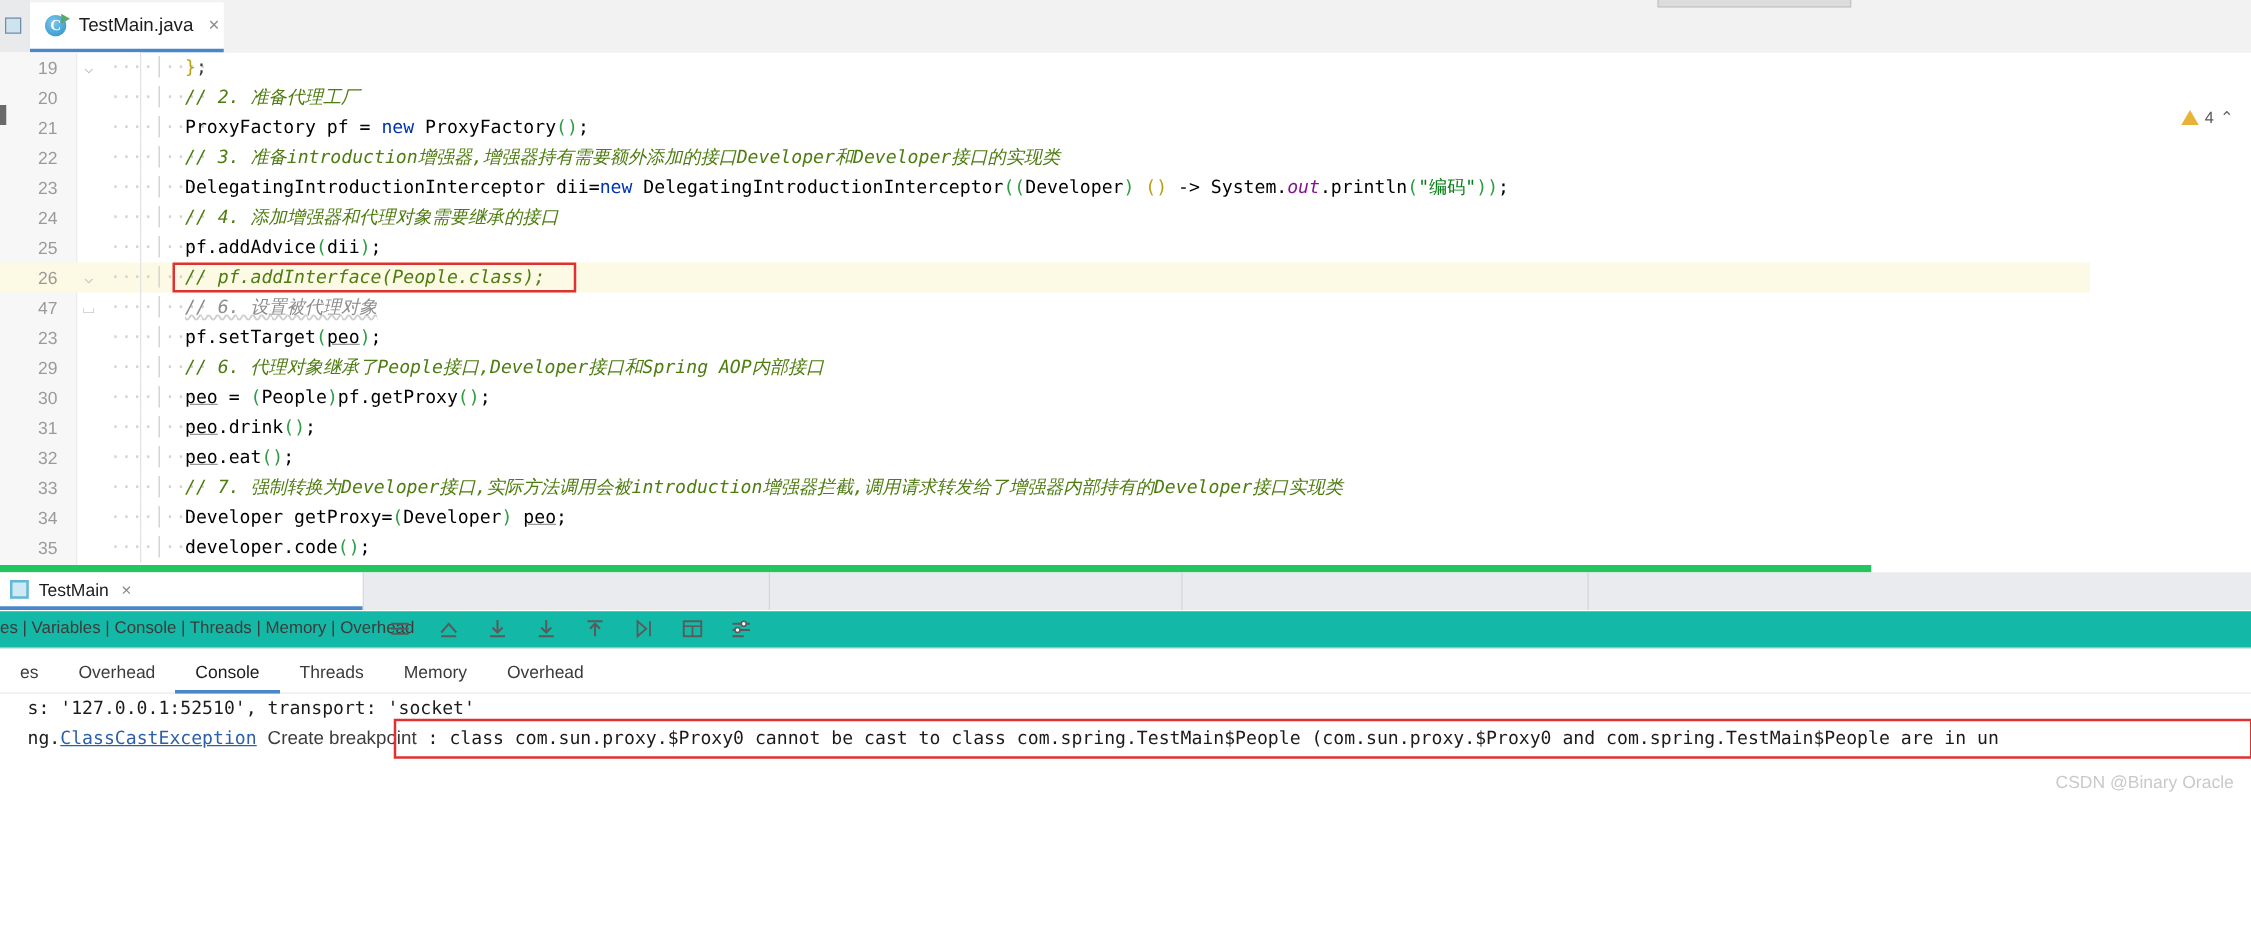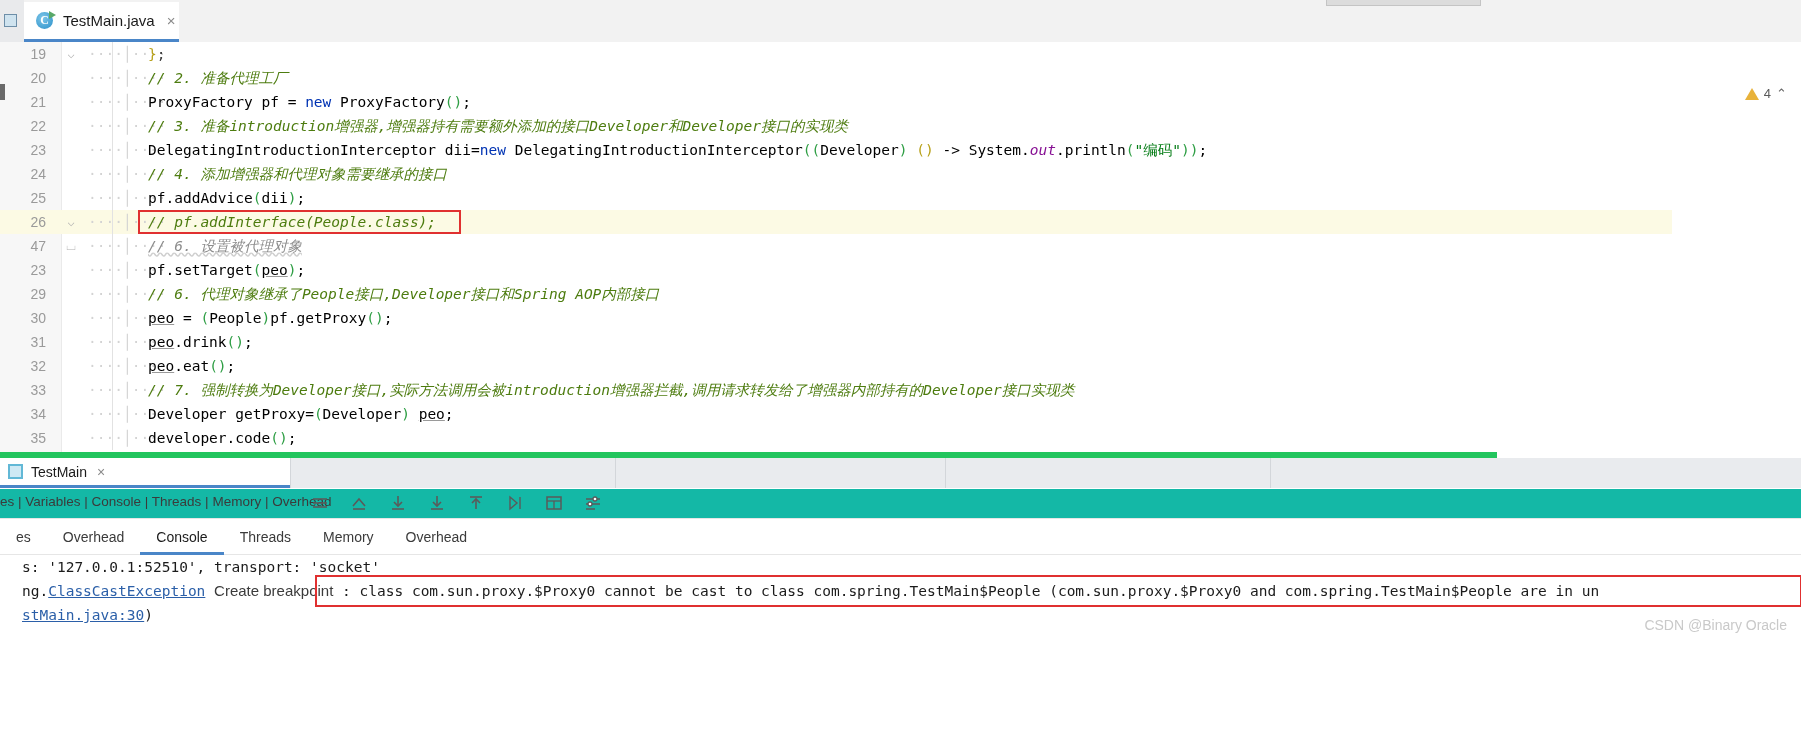--- a/index.html
+++ b/index.html
@@ -321,19 +321,18 @@
         <div class="conttab">Overhead</div>
         <div class="conttab active">Console</div>
         <div class="conttab">Threads</div>
         <div class="conttab">Memory</div>
         <div class="conttab">Overhead</div>
       </div>
 
     <div class="console" id="console-out">
         <div class="cline"><span>s: '127.0.0.1:52510', transport: 'socket'</span></div>
         <div class="cline"><span>ng.</span><span class="clink">ClassCastException</span><span> </span><span class="bpoint">Create breakpoint</span><span> : class com.sun.proxy.$Proxy0 cannot be cast to class com.spring.TestMain$People (com.sun.proxy.$Proxy0 and com.spring.TestMain$People</span><span> are in un</span></div>
-        <div class="cline"><span class="clink">stMain.java:30</span><span>)</span></div>
       </div>
   </div>
 
   <div class="redbox-console"></div>
   <div class="watermark">CSDN @Binary Oracle</div>
 </div>
 
 </body></html>

